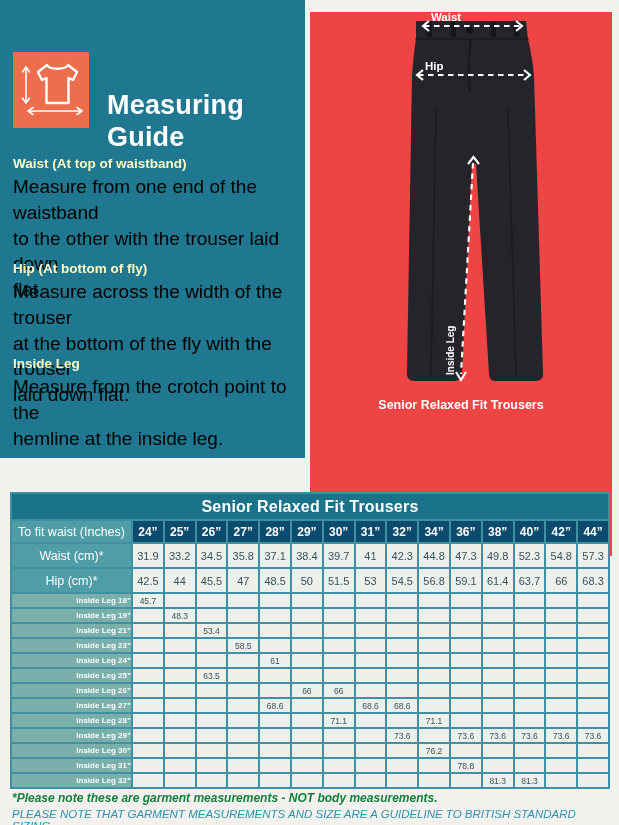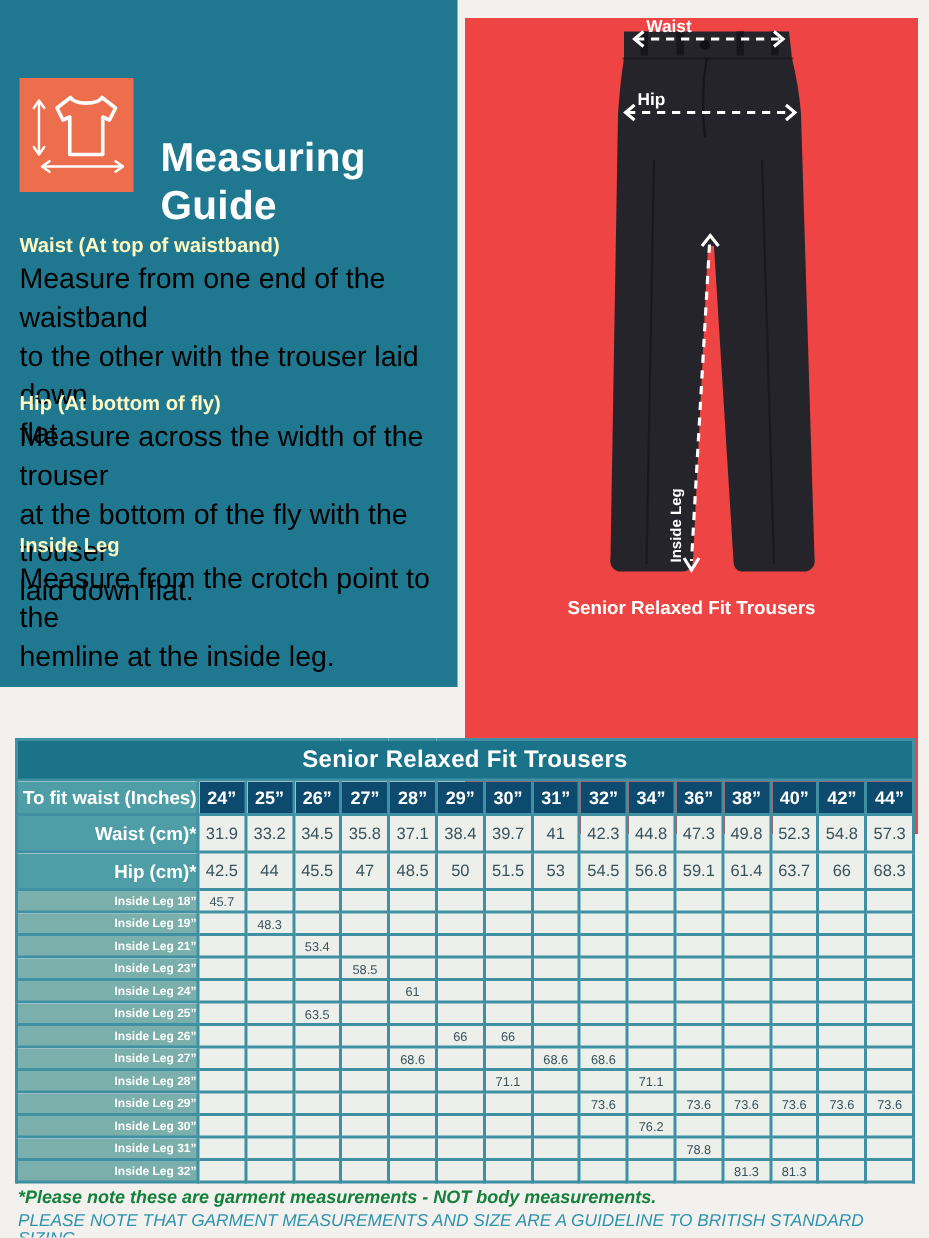--- a/index.html
+++ b/index.html
@@ -52,22 +52,22 @@
     border-collapse:collapse; table-layout:fixed;
   }
   .size-table th, .size-table td {
     border:2px solid #3E90A2; padding:0; text-align:center; overflow:hidden;
   }
   .size-table .ttl {
     background:#1A7389; color:#FFFFFF; font-size:16px; font-weight:bold;
     height:25px; letter-spacing:0.2px;
   }
   .size-table .hl, .size-table tr.major .lbl {
-    background:#4F9DA7; color:#FFFFFF; font-weight:bold; font-size:12.5px;
-    text-align:right; padding-left:0;
+    background:#4F9DA7; color:#FFFFFF; font-weight:normal; font-size:12.5px;
+    text-align:center; padding-left:0;
   }
   .size-table .hl, .size-table .hs { height:21px; }
   .size-table .hs {
     background:#0c4a6e; color:#FFFFFF; font-weight:bold; font-size:12px;
   }
   .size-table tr.major { height:25px; }
   .size-table tr.major .val {
     background:#EDEFEA; color:#37535E; font-size:11px;
   }
   .size-table tr.minor { height:15px; }

